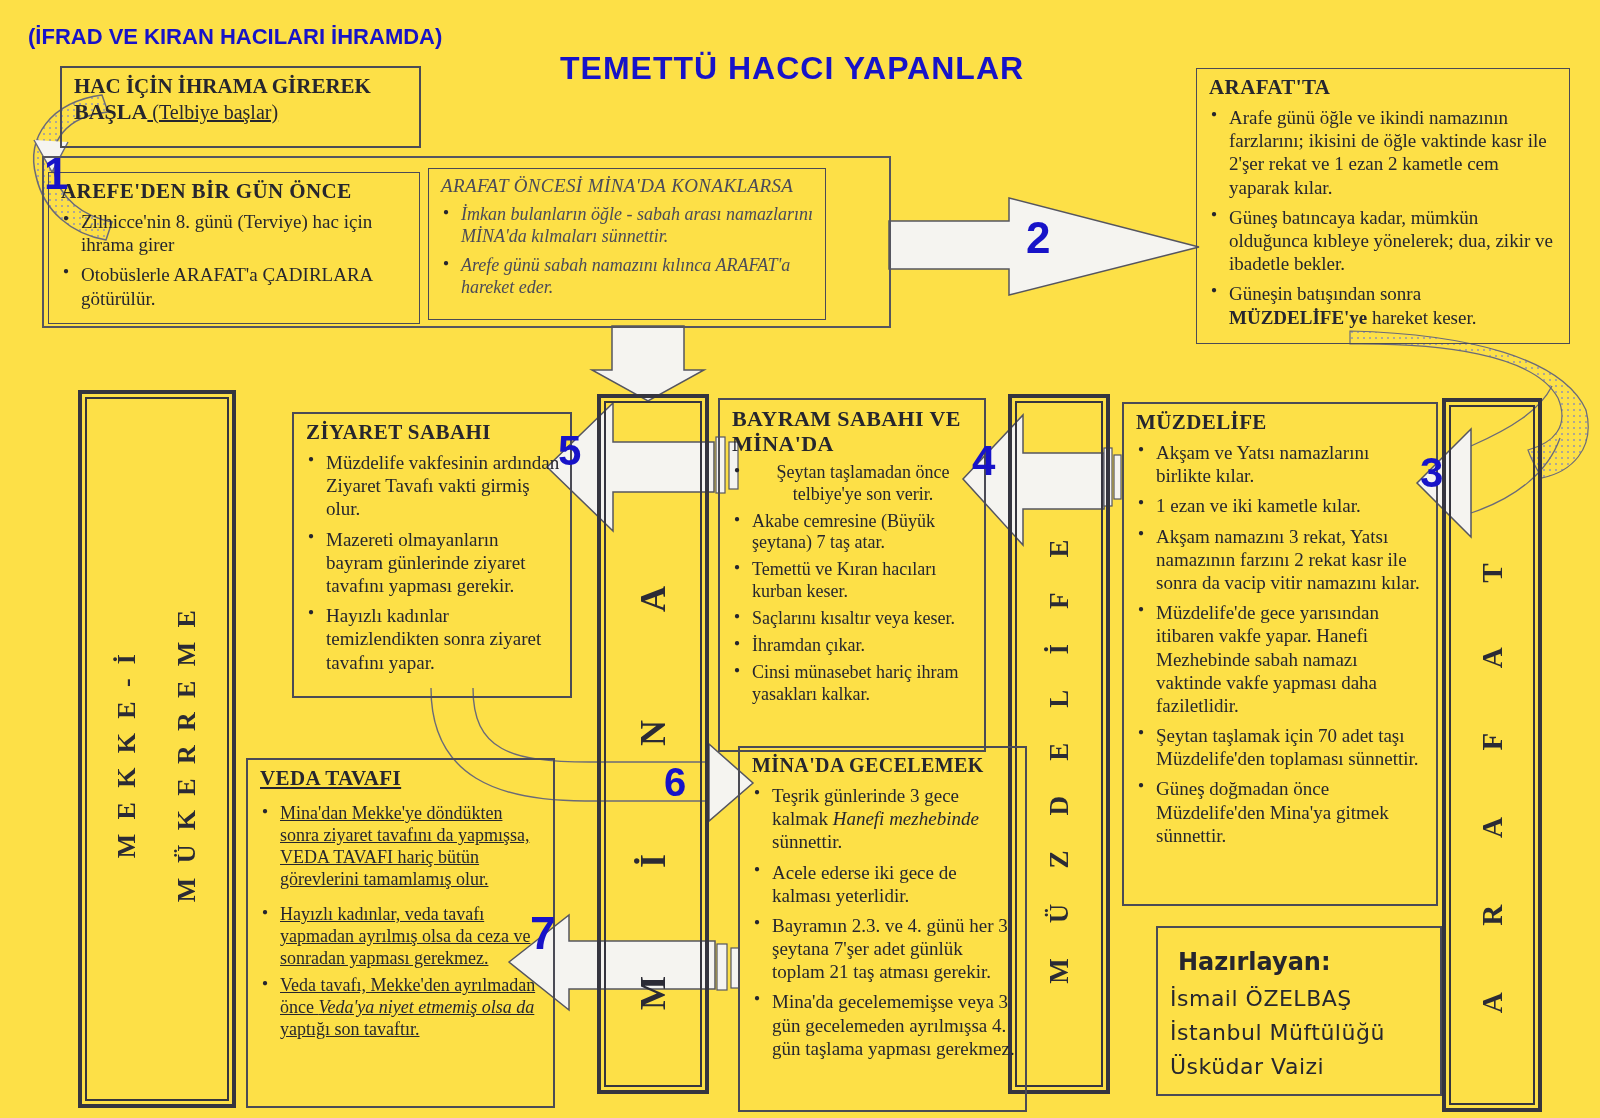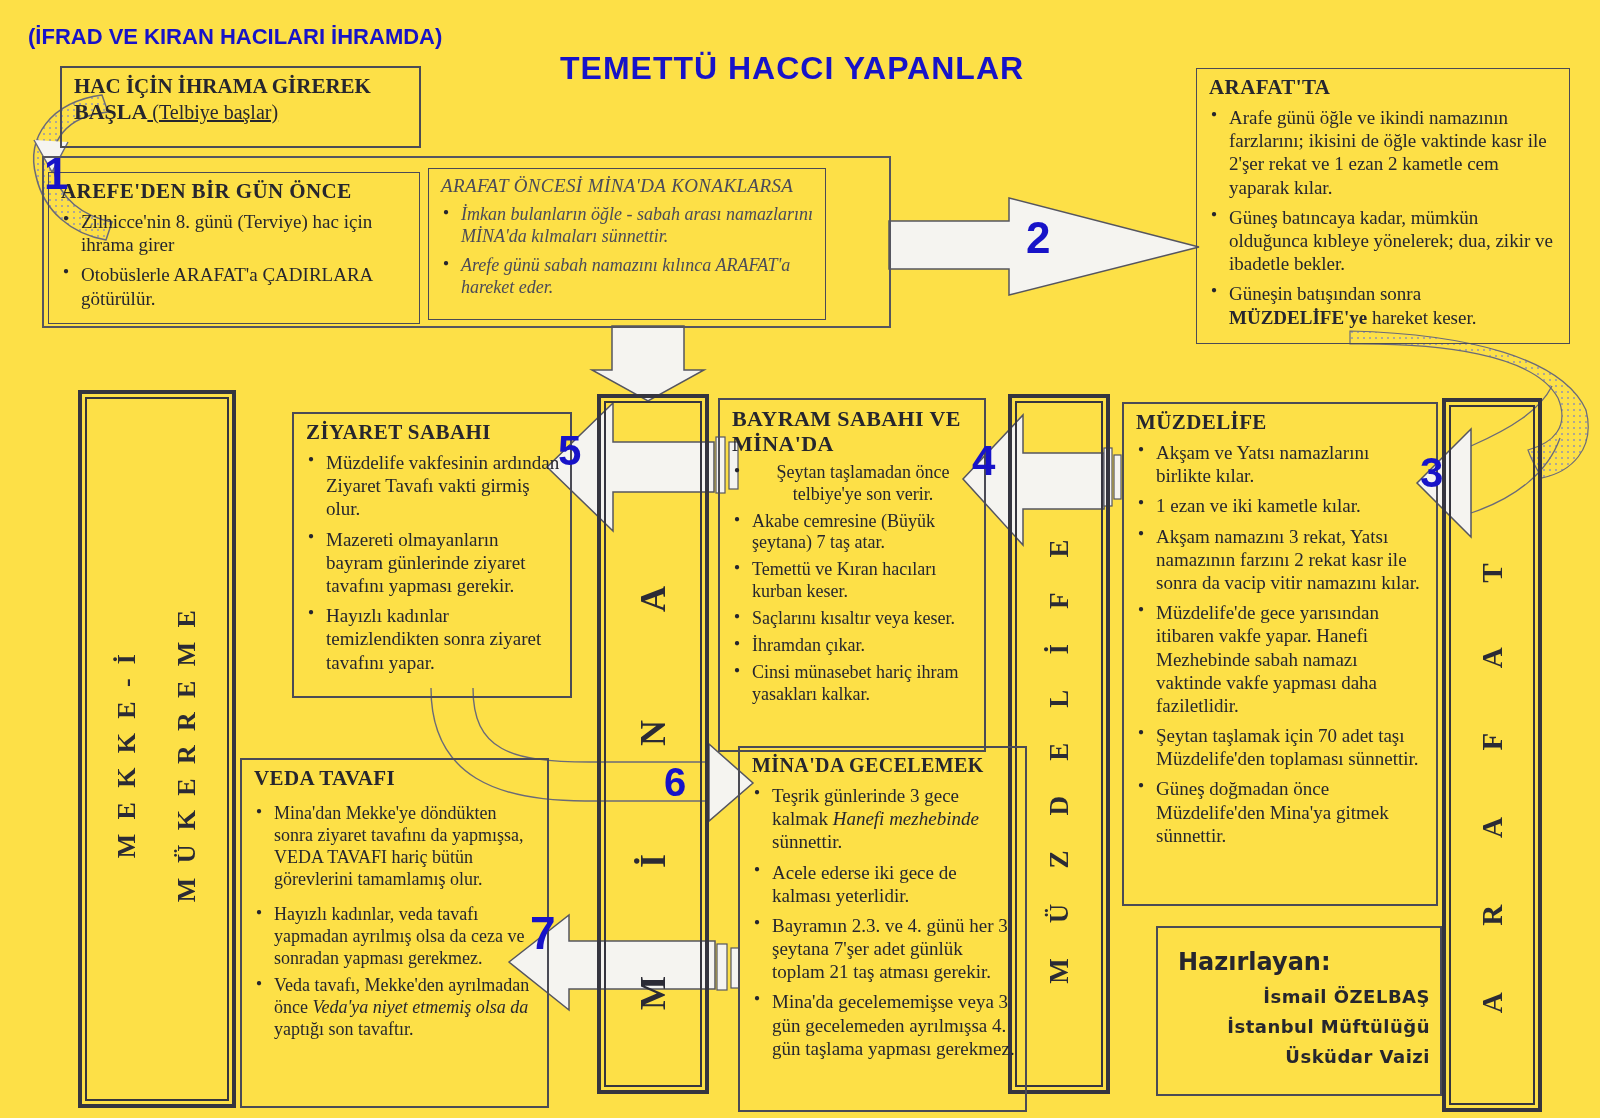--- a/index.html
+++ b/index.html
@@ -36,21 +36,21 @@
   .vlabel.mekke{font-size:26px;letter-spacing:.55em;line-height:2.3;}
   .vlabel.mina{font-size:36px;letter-spacing:3em;}
   .vlabel.muzd{font-size:27px;letter-spacing:1.3em;}
   .vlabel.araf{font-size:29px;letter-spacing:2.3em;}
   
   .num{position:absolute;color:#1713c8;font-family:"Liberation Sans",sans-serif;
        font-weight:bold;z-index:6;line-height:1;}
   
   .box-credits{font-family:"DejaVu Sans",sans-serif;}
   .box-credits .lbl{font-weight:bold;font-size:24px;margin:14px 0 10px 8px;}
-  .box-credits .ln{font-size:18px;text-align:right;margin:9px 0;letter-spacing:.5px;font-weight:bold;}
+  .box-credits .ln{font-size:22px;text-align:left;margin:9px 0;letter-spacing:.5px;}
 </style>
 </head>
 <body>
 
 <div class="canvas">
 
   <svg class="connectors" width="1600" height="1118" viewBox="0 0 1600 1118">
     <defs>
       <pattern id="dots" width="6" height="6" patternUnits="userSpaceOnUse">
         <circle cx="2" cy="2" r="1.1" fill="#9a9aa8"></circle>
@@ -168,21 +168,21 @@
     <ul class="blt">
       <li><span>Akşam ve Yatsı namazlarını birlikte kılar.</span><span class="em"></span><span></span></li>
       <li><span>1 ezan ve iki kametle kılar.</span><span class="em"></span><span></span></li>
       <li><span>Akşam namazını 3 rekat, Yatsı namazının farzını 2 rekat kasr ile sonra da vacip vitir namazını kılar.</span><span class="em"></span><span></span></li>
       <li><span>Müzdelife'de gece yarısından itibaren vakfe yapar. Hanefi Mezhebinde sabah namazı vaktinde vakfe yapması daha faziletlidir.</span><span class="em"></span><span></span></li>
       <li><span>Şeytan taşlamak için 70 adet taşı Müzdelife'den toplaması sünnettir.</span><span class="em"></span><span></span></li>
       <li><span>Güneş doğmadan önce Müzdelife'den Mina'ya gitmek sünnettir.</span><span class="em"></span><span></span></li>
     </ul>
   </div>
 
-  <div class="box box-veda" style="left:240px;top:758px;width:283px;height:334px;">
+  <div class="box box-veda" style="left:246px;top:758px;width:283px;height:334px;text-decoration:underline;">
     <h3>VEDA TAVAFI</h3>
     <ul class="blt">
       <li style="font-size:18px;margin:13px 0;"><span>Mina'dan Mekke'ye döndükten sonra ziyaret tavafını da yapmışsa, VEDA TAVAFI hariç bütün görevlerini tamamlamış olur.</span><span class="em"></span><span></span></li>
       <li style="font-size:18px;margin:5px 0;"><span>Hayızlı kadınlar, veda tavafı yapmadan ayrılmış olsa da ceza ve sonradan yapması gerekmez.</span><span class="em"></span><span></span></li>
       <li style="font-size:18px;margin:5px 0;"><span>Veda tavafı, Mekke'den ayrılmadan önce </span><span class="em">Veda'ya niyet etmemiş olsa da</span><span> yaptığı son tavaftır.</span></li>
     </ul>
   </div>
 
   <div class="box" style="left:738px;top:746px;width:263px;height:350px;">
     <h3 style="font-size:20px;">MİNA'DA GECELEMEK</h3>

